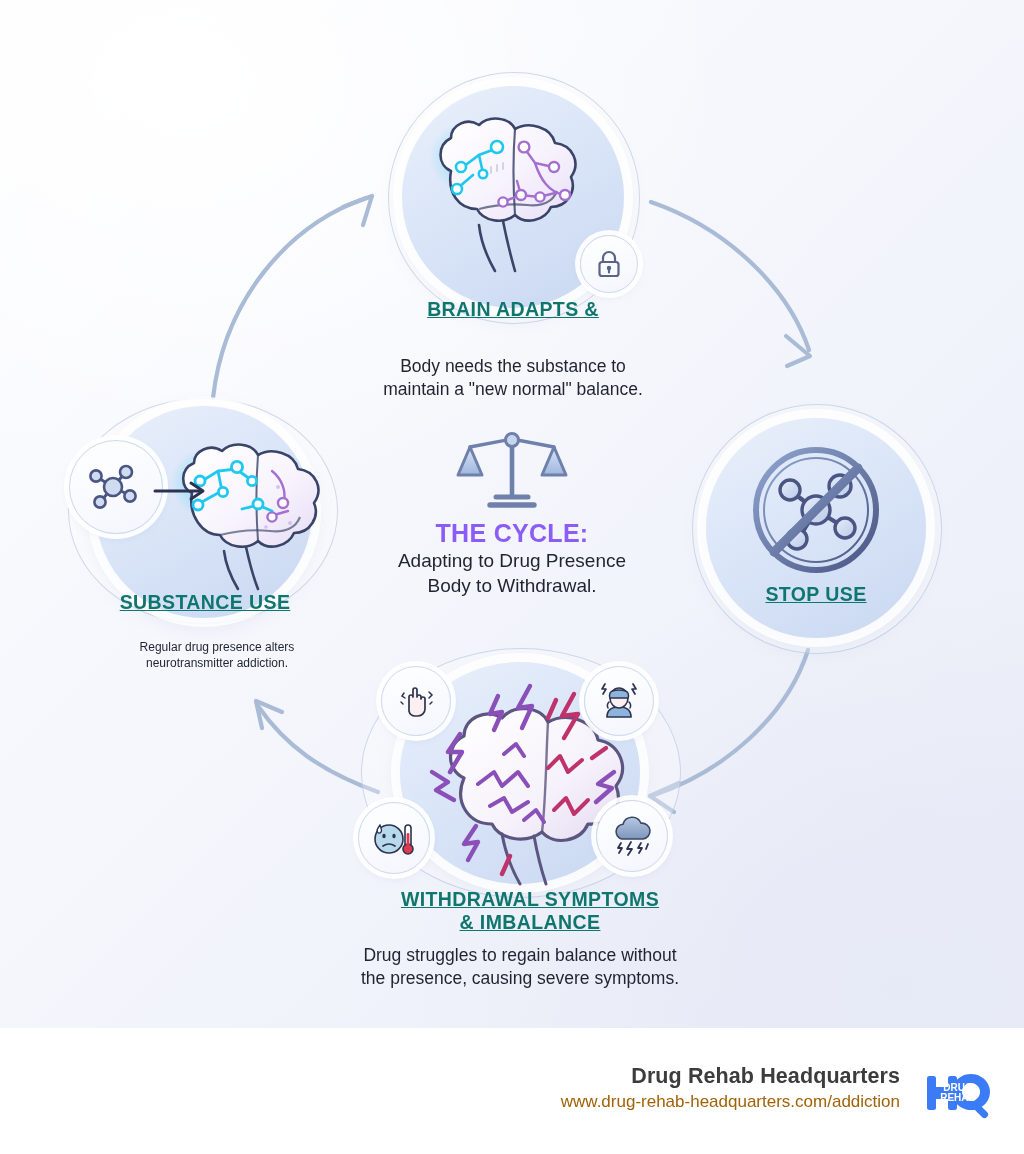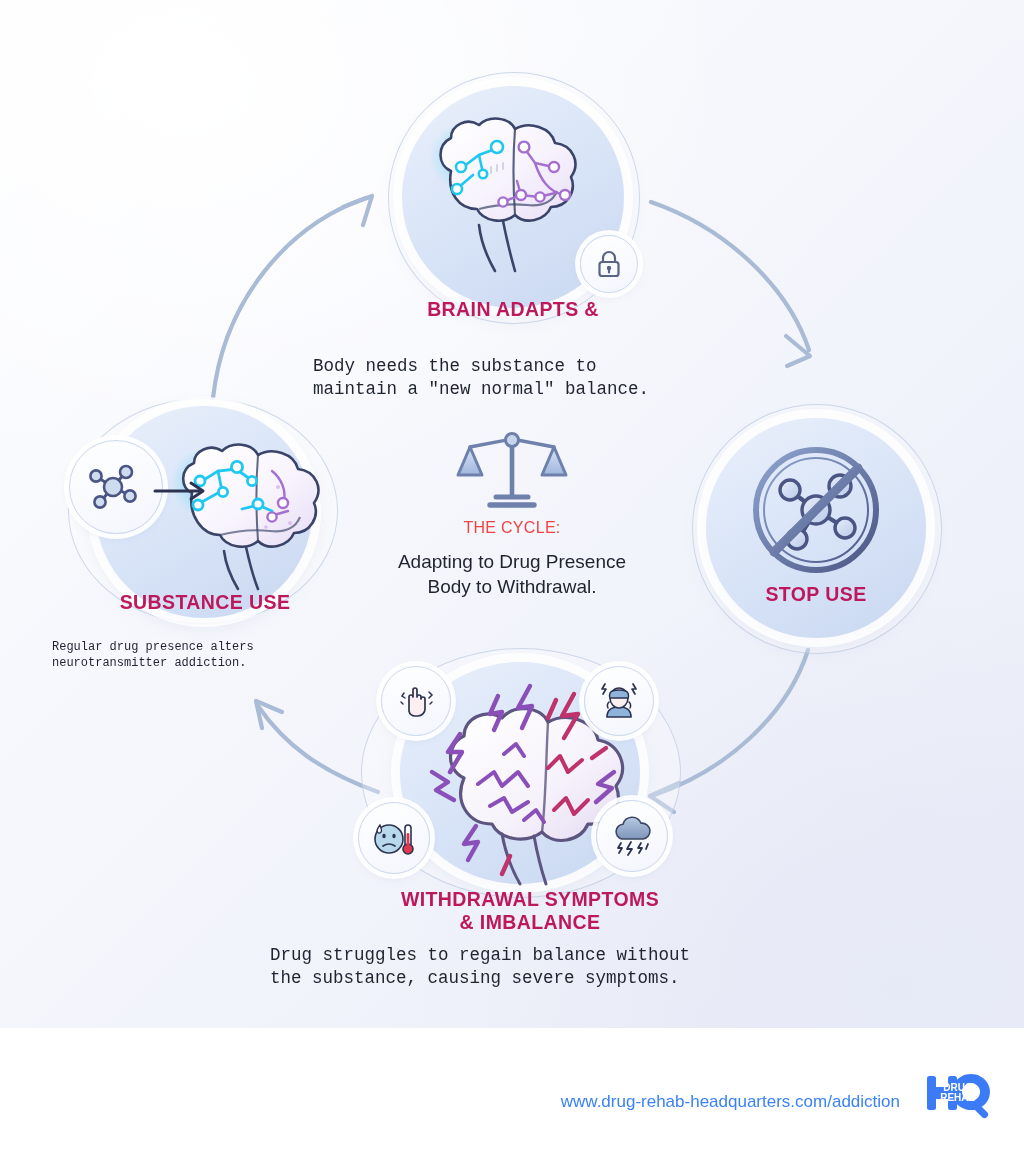--- a/index.html
+++ b/index.html
@@ -33,52 +33,52 @@
   }
   .disc{
     position:absolute;border-radius:50%;
     background:linear-gradient(150deg,#eaf0fb 0%,#dbe6f8 42%,#c9d8f1 100%);
     box-shadow:0 0 0 9px rgba(255,255,255,.82), 0 6px 22px rgba(120,140,185,.18);
   }
 
   
   .title{
     position:absolute;text-align:center;
-    font-weight:bold;color:#be185d;letter-spacing:.4px;
+    font-weight:bold;color:#0f766e;letter-spacing:.4px;
     line-height:1.16;
+    text-decoration:underline;
   }
   .desc{
-    position:absolute;text-align:left;color:#1f2430;
+    position:absolute;text-align:center;color:#1f2430;
     line-height:1.30;
-    font-family:Liberation Mono, monospace;
   }
 
   
   .center-wrap{position:absolute;left:392px;top:425px;width:240px;text-align:center;}
-  .center-title{font-weight:normal;font-size:16px;color:#ef4444;letter-spacing:.3px;margin-top:6px;}
-  .center-sub{font-size:19px;color:#1f2430;line-height:1.30;margin-top:13px;white-space:nowrap;}
+  .center-title{font-weight:bold;font-size:25px;color:#8b5cf6;letter-spacing:.3px;margin-top:6px;}
+  .center-sub{font-size:19px;color:#1f2430;line-height:1.30;margin-top:1px;white-space:nowrap;}
 
   
   .badge{
     position:absolute;border-radius:50%;
     background:linear-gradient(160deg,#ffffff 0%,#f3f6fd 100%);
     border:1.4px solid #cfdaee;
     box-shadow:0 0 0 5px rgba(255,255,255,.92),0 3px 10px rgba(120,140,185,.20);
     display:flex;align-items:center;justify-content:center;
   }
 
   
   .brand{
     position:absolute;right:124px;top:1064px;
     font-size:21.5px;font-weight:bold;color:#3c3c3c;letter-spacing:.1px;
     text-align:right;white-space:nowrap;
   }
   .url{
     position:absolute;right:124px;top:1092px;
-    font-size:17px;color:#3b82f6;text-align:right;white-space:nowrap;
+    font-size:17px;color:#a16207;text-align:right;white-space:nowrap;
   }
   .logo{position:absolute;left:925px;top:1068px;width:64px;height:52px;}
   svg{display:block;overflow:visible;}
 </style>
 </head>
 <body>
 
 <div id="stage">
 
   <div class="panel"></div>
@@ -325,21 +325,21 @@
         </g>
       </svg>
     </div>
 
     <div class="title" style="left:280px;top:888px;width:500px;font-size:19.5px;">
       <span>WITHDRAWAL SYMPTOMS</span><br>
       <span>&amp; IMBALANCE</span>
     </div>
     <div class="desc" style="left:270px;top:944px;width:500px;font-size:17.5px;">
       <span>Drug struggles to regain balance without</span><br>
-      <span>the substance, causing severe symptoms.</span>
+      <span>the presence, causing severe symptoms.</span>
     </div>
   </div>
 
   <div class="node">
     <div class="ring" style="left:68px;top:398px;width:268px;height:224px;border-radius:50%;"></div>
     <div class="disc" style="left:96px;top:406px;width:216px;height:212px;"></div>
 
     <svg style="position:absolute;left:166px;top:435px;width:160px;height:155px" viewBox="0 0 160 155">
       <defs>
         <radialGradient id="glowC2" cx="50%" cy="50%" r="50%">
@@ -440,20 +440,21 @@
       <path d="M14,22 L14,26" stroke="#6e80ab" stroke-width="3"></path>
       <path d="M98,22 L98,26" stroke="#6e80ab" stroke-width="3"></path>
     </svg>
     <div class="center-title">THE CYCLE:</div>
     <div class="center-sub">
       <span>Adapting to Drug Presence</span><br>
       <span>Body to Withdrawal.</span>
     </div>
   </div>
 
+  <div class="brand">Drug Rehab Headquarters</div>
   <div class="url">www.drug-rehab-headquarters.com/addiction</div>
   <div class="logo">
     <svg width="64" height="52" viewBox="0 0 64 52">
       <g fill="#3b7bf6">
         <rect x="2" y="8" width="9" height="34" rx="2.5"></rect>
         <rect x="11" y="19" width="14" height="12"></rect>
         <rect x="23" y="8" width="9" height="34" rx="2.5"></rect>
         <path d="M46,6 a19,18 0 1 1 -0.1,0 Z M46,15 a9,9 0 1 0 0.1,0 Z"></path>
         <path d="M52,34 L62,44 a3.5,3.5 0 0 1 -5,5 L47,39 Z"></path>
       </g>

